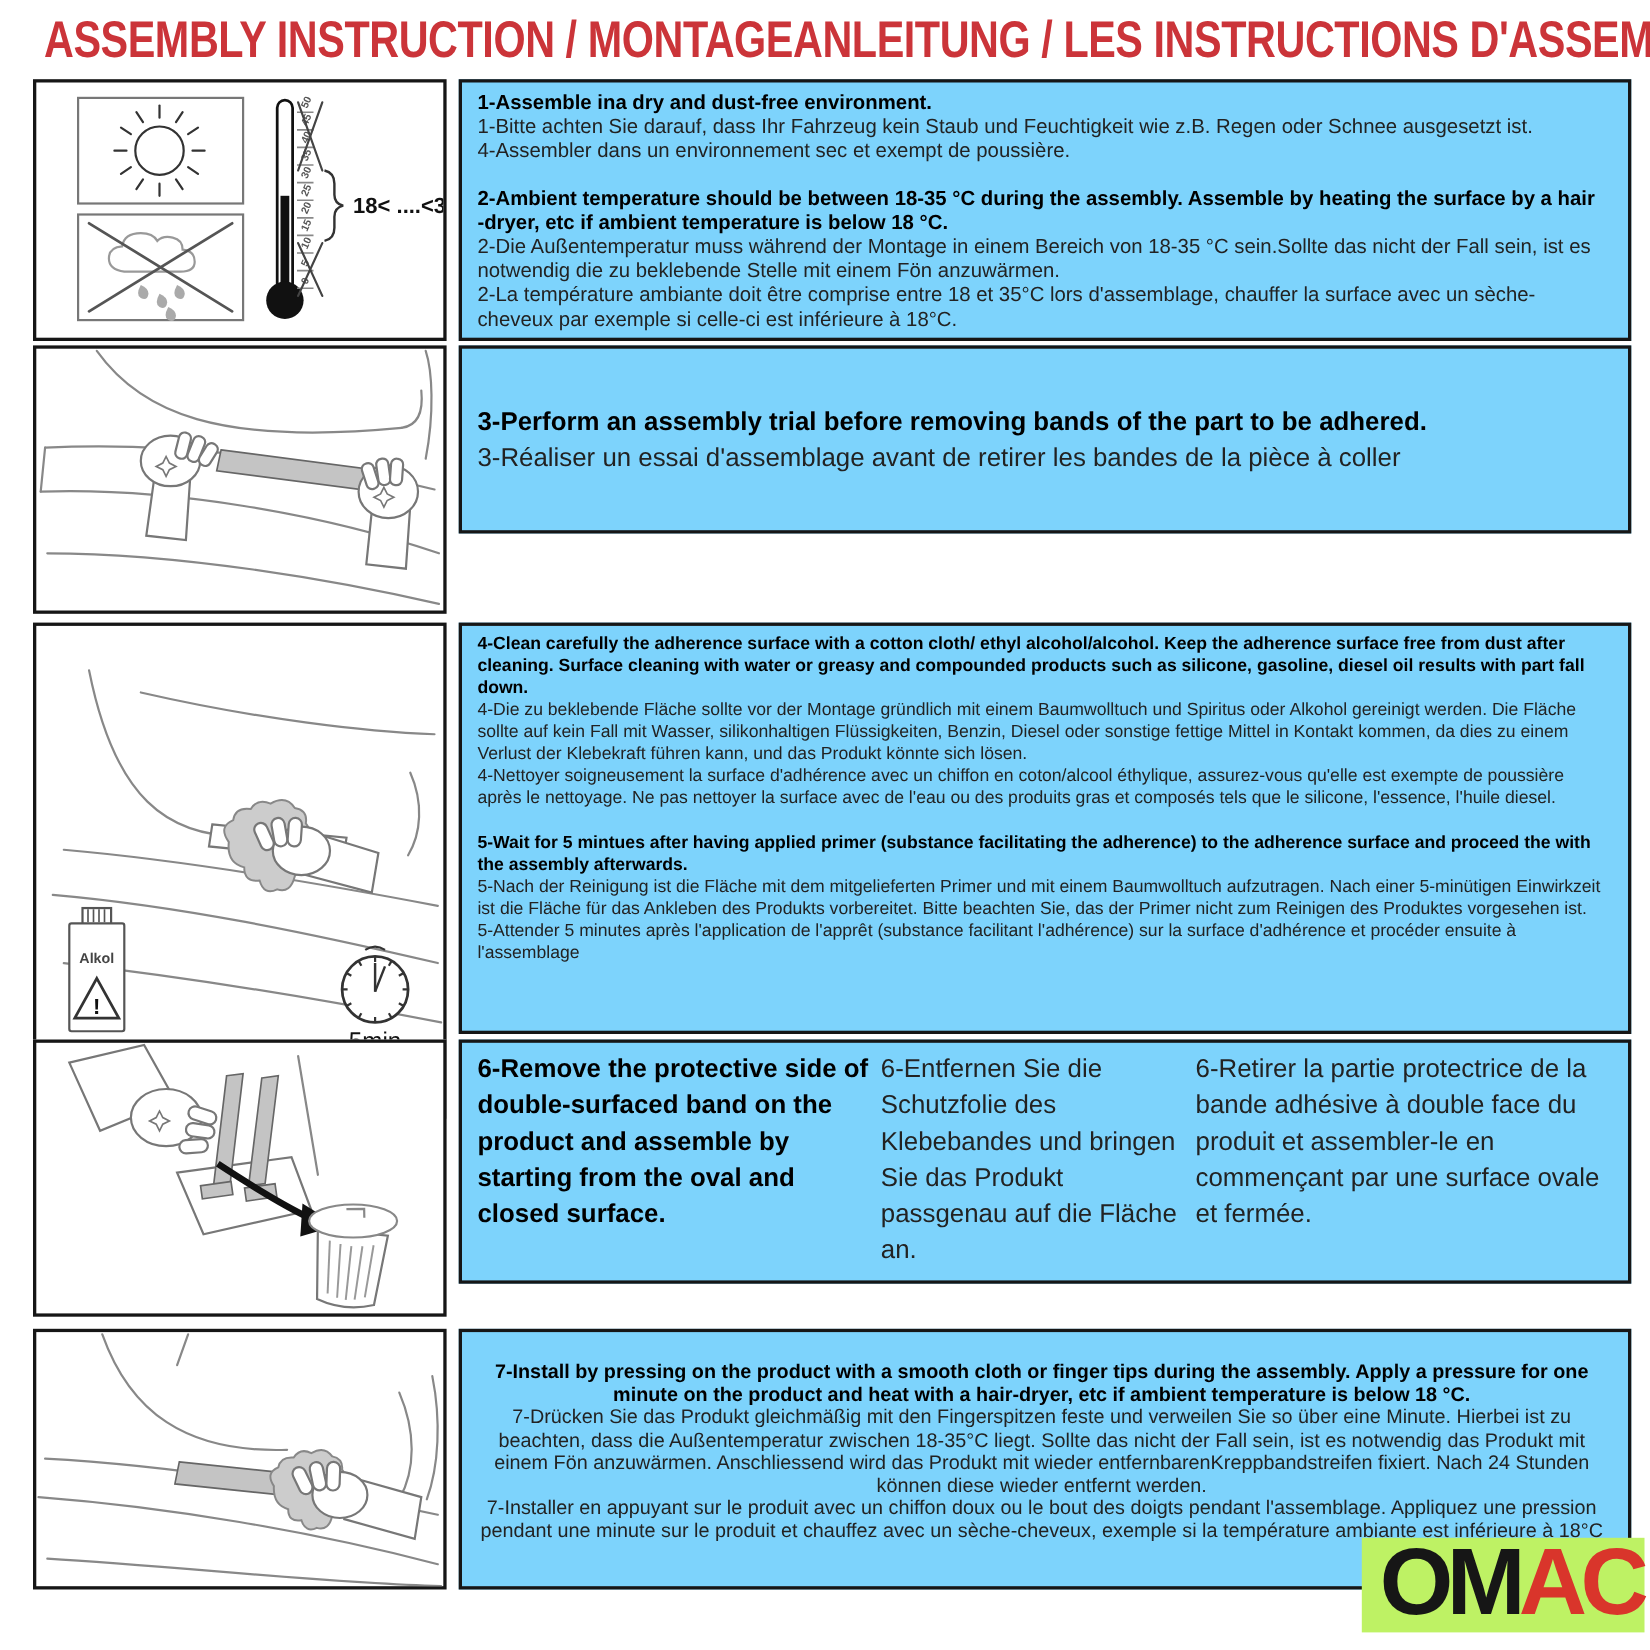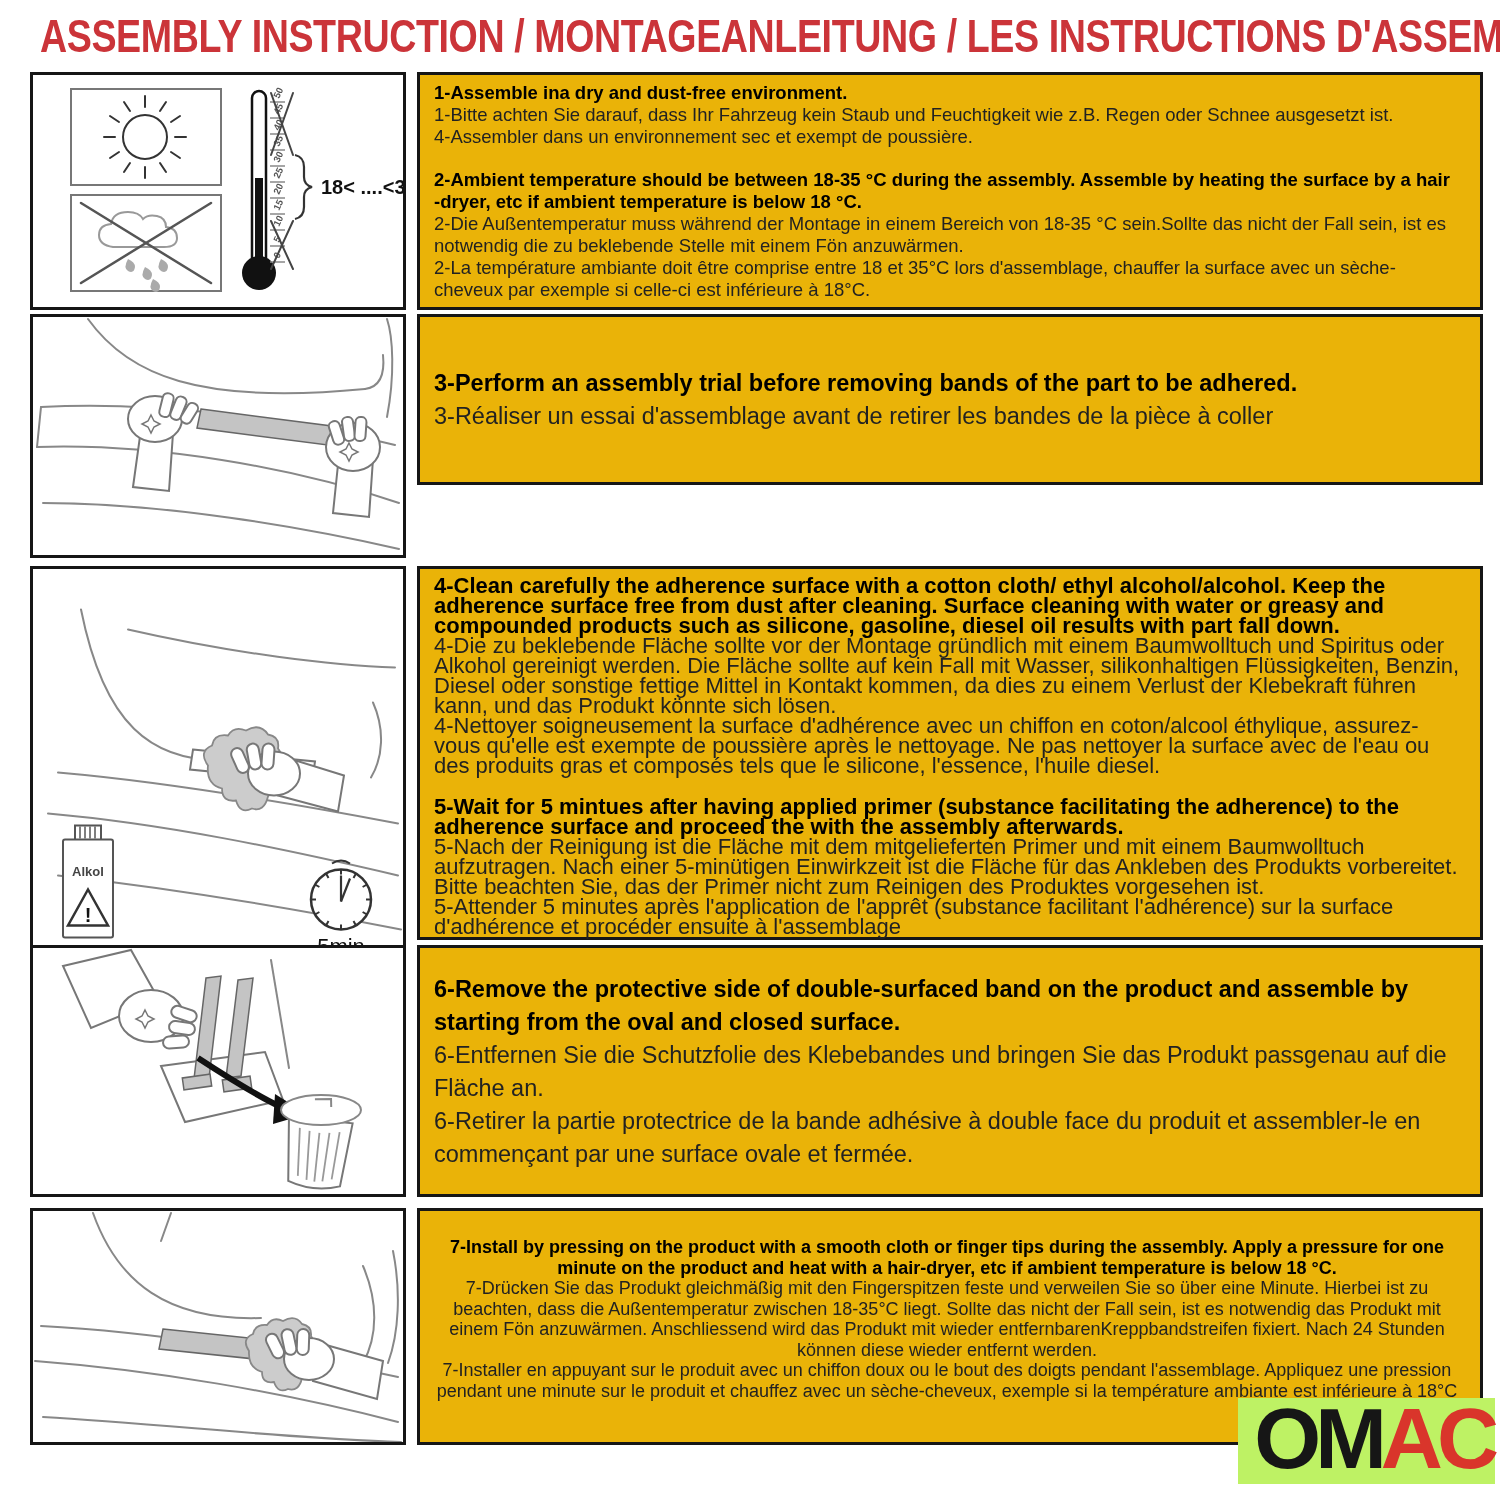--- a/index.html
+++ b/index.html
@@ -6,35 +6,35 @@
   html,body { background:#ffffff; }
   body { font-family:"Liberation Sans", sans-serif; }
   .page { position:relative; width:1500px; height:1500px; background:#fff; overflow:hidden; }
 
   .title { position:absolute; left:40px; top:8px; font-size:47px; font-weight:700;
            color:#cb3439; white-space:nowrap; letter-spacing:-0.5px;
            transform:scaleX(0.80); transform-origin:left top; }
 
   .illus { position:absolute; left:30px; width:376px; border:3px solid #161616; background:#fff; }
   .textbox { position:absolute; left:417px; width:1066px; border:3px solid #161616;
-             background:#eab308; color:#222; padding:7px 20px 6px 14px; }
+             background:#7dd3fc; color:#222; padding:7px 20px 6px 14px; }
 
   .i1 { top:72px;  height:238px; }
   .t1 { top:72px;  height:238px; }
   .i2 { top:314px; height:244px; }
   .t2 { top:314px; height:171px; display:flex; flex-direction:column; justify-content:center; }
   .i3 { top:566px; height:451px; }
   .t3 { top:566px; height:374px; }
   .i4 { top:945px; height:252px; }
-  .t4 { top:945px; height:252px; display:flex; flex-direction:column; justify-content:center;align-items:flex-end; }
+  .t4 { top:945px; height:222px; display:flex; flex-direction:row; justify-content:center; }
   .i5 { top:1208px; height:237px; }
   .t5 { top:1208px; height:237px; padding-top:26px;text-align:center; }
 
   .t1 p { font-size:18.5px; line-height:22px; }
-  .t3 p { font-size:22px; line-height:20px; }
+  .t3 p { font-size:16px; line-height:20px; }
   .t5 p { font-size:18px;   line-height:20.5px; }
   .t2 p, .t4 p { font-size:23.5px; line-height:33px; }
   p.b { font-weight:700; color:#000; }
   p.gap { margin-top:21px; }
 
   .illus svg { display:block; width:100%; height:100%; }
   .ln { fill:none; stroke:#888; stroke-width:2; stroke-linecap:round; }
   .wh { fill:#fff; stroke:#777; stroke-width:2; }
   .gray { fill:#c4c4c4; stroke:#666; stroke-width:1.5; }
   .cloth { fill:#cccccc; stroke:#888; stroke-width:1.8; }

